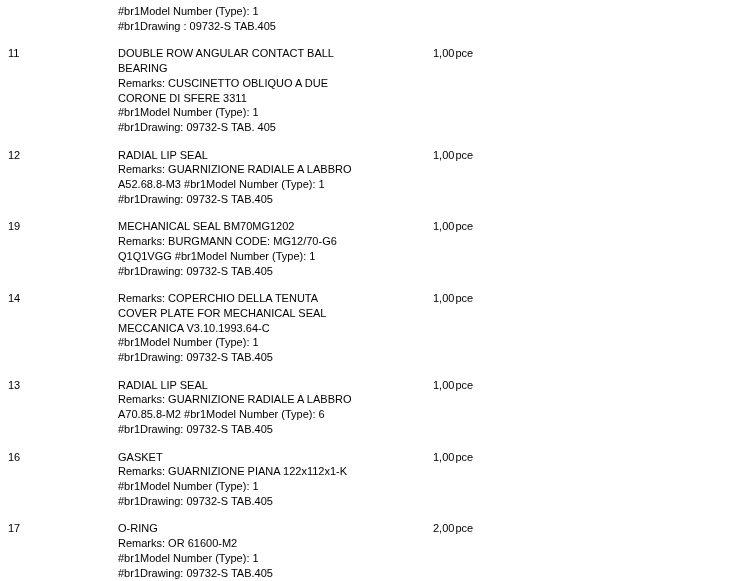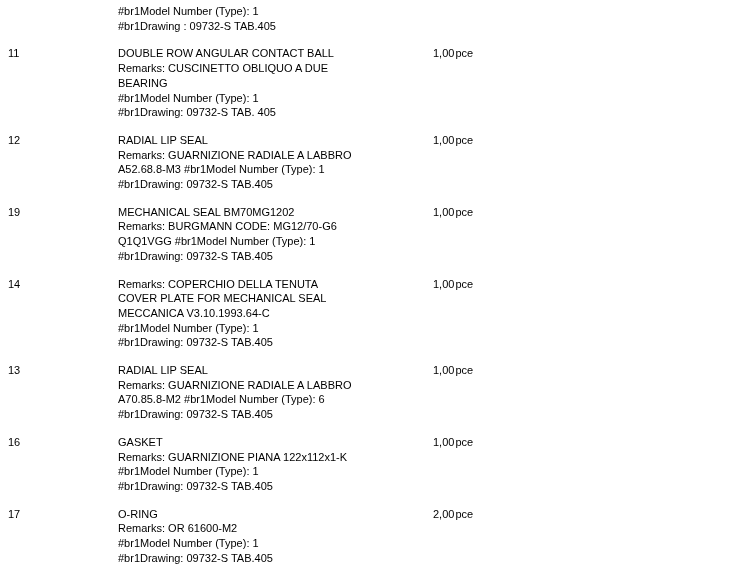--- a/index.html
+++ b/index.html
@@ -48,22 +48,23 @@
         <div class="line">#br1Model Number (Type): 1</div>
         <div class="line">#br1Drawing : 09732-S TAB.405</div>
       </div>
     <div class="qty-cell"></div>
   </div>
   <div id="items-container">
   <div class="block">
     <div class="pos-cell">11</div>
     <div class="desc-cell">
           <div class="line">DOUBLE ROW ANGULAR CONTACT BALL</div>
+          <div class="line">BEARING</div>
           <div class="line">Remarks: CUSCINETTO OBLIQUO A DUE</div>
-          <div class="line">BEARING</div>
+          <div class="line">CORONE DI SFERE 3311</div>
           <div class="line">#br1Model Number (Type): 1</div>
           <div class="line">#br1Drawing: 09732-S TAB. 405</div>
         </div>
     <div class="qty-cell"><span>1,00</span><span class="unit">pce</span></div>
   </div>
 
   <div class="block">
     <div class="pos-cell">12</div>
     <div class="desc-cell">
           <div class="line">RADIAL LIP SEAL</div>

